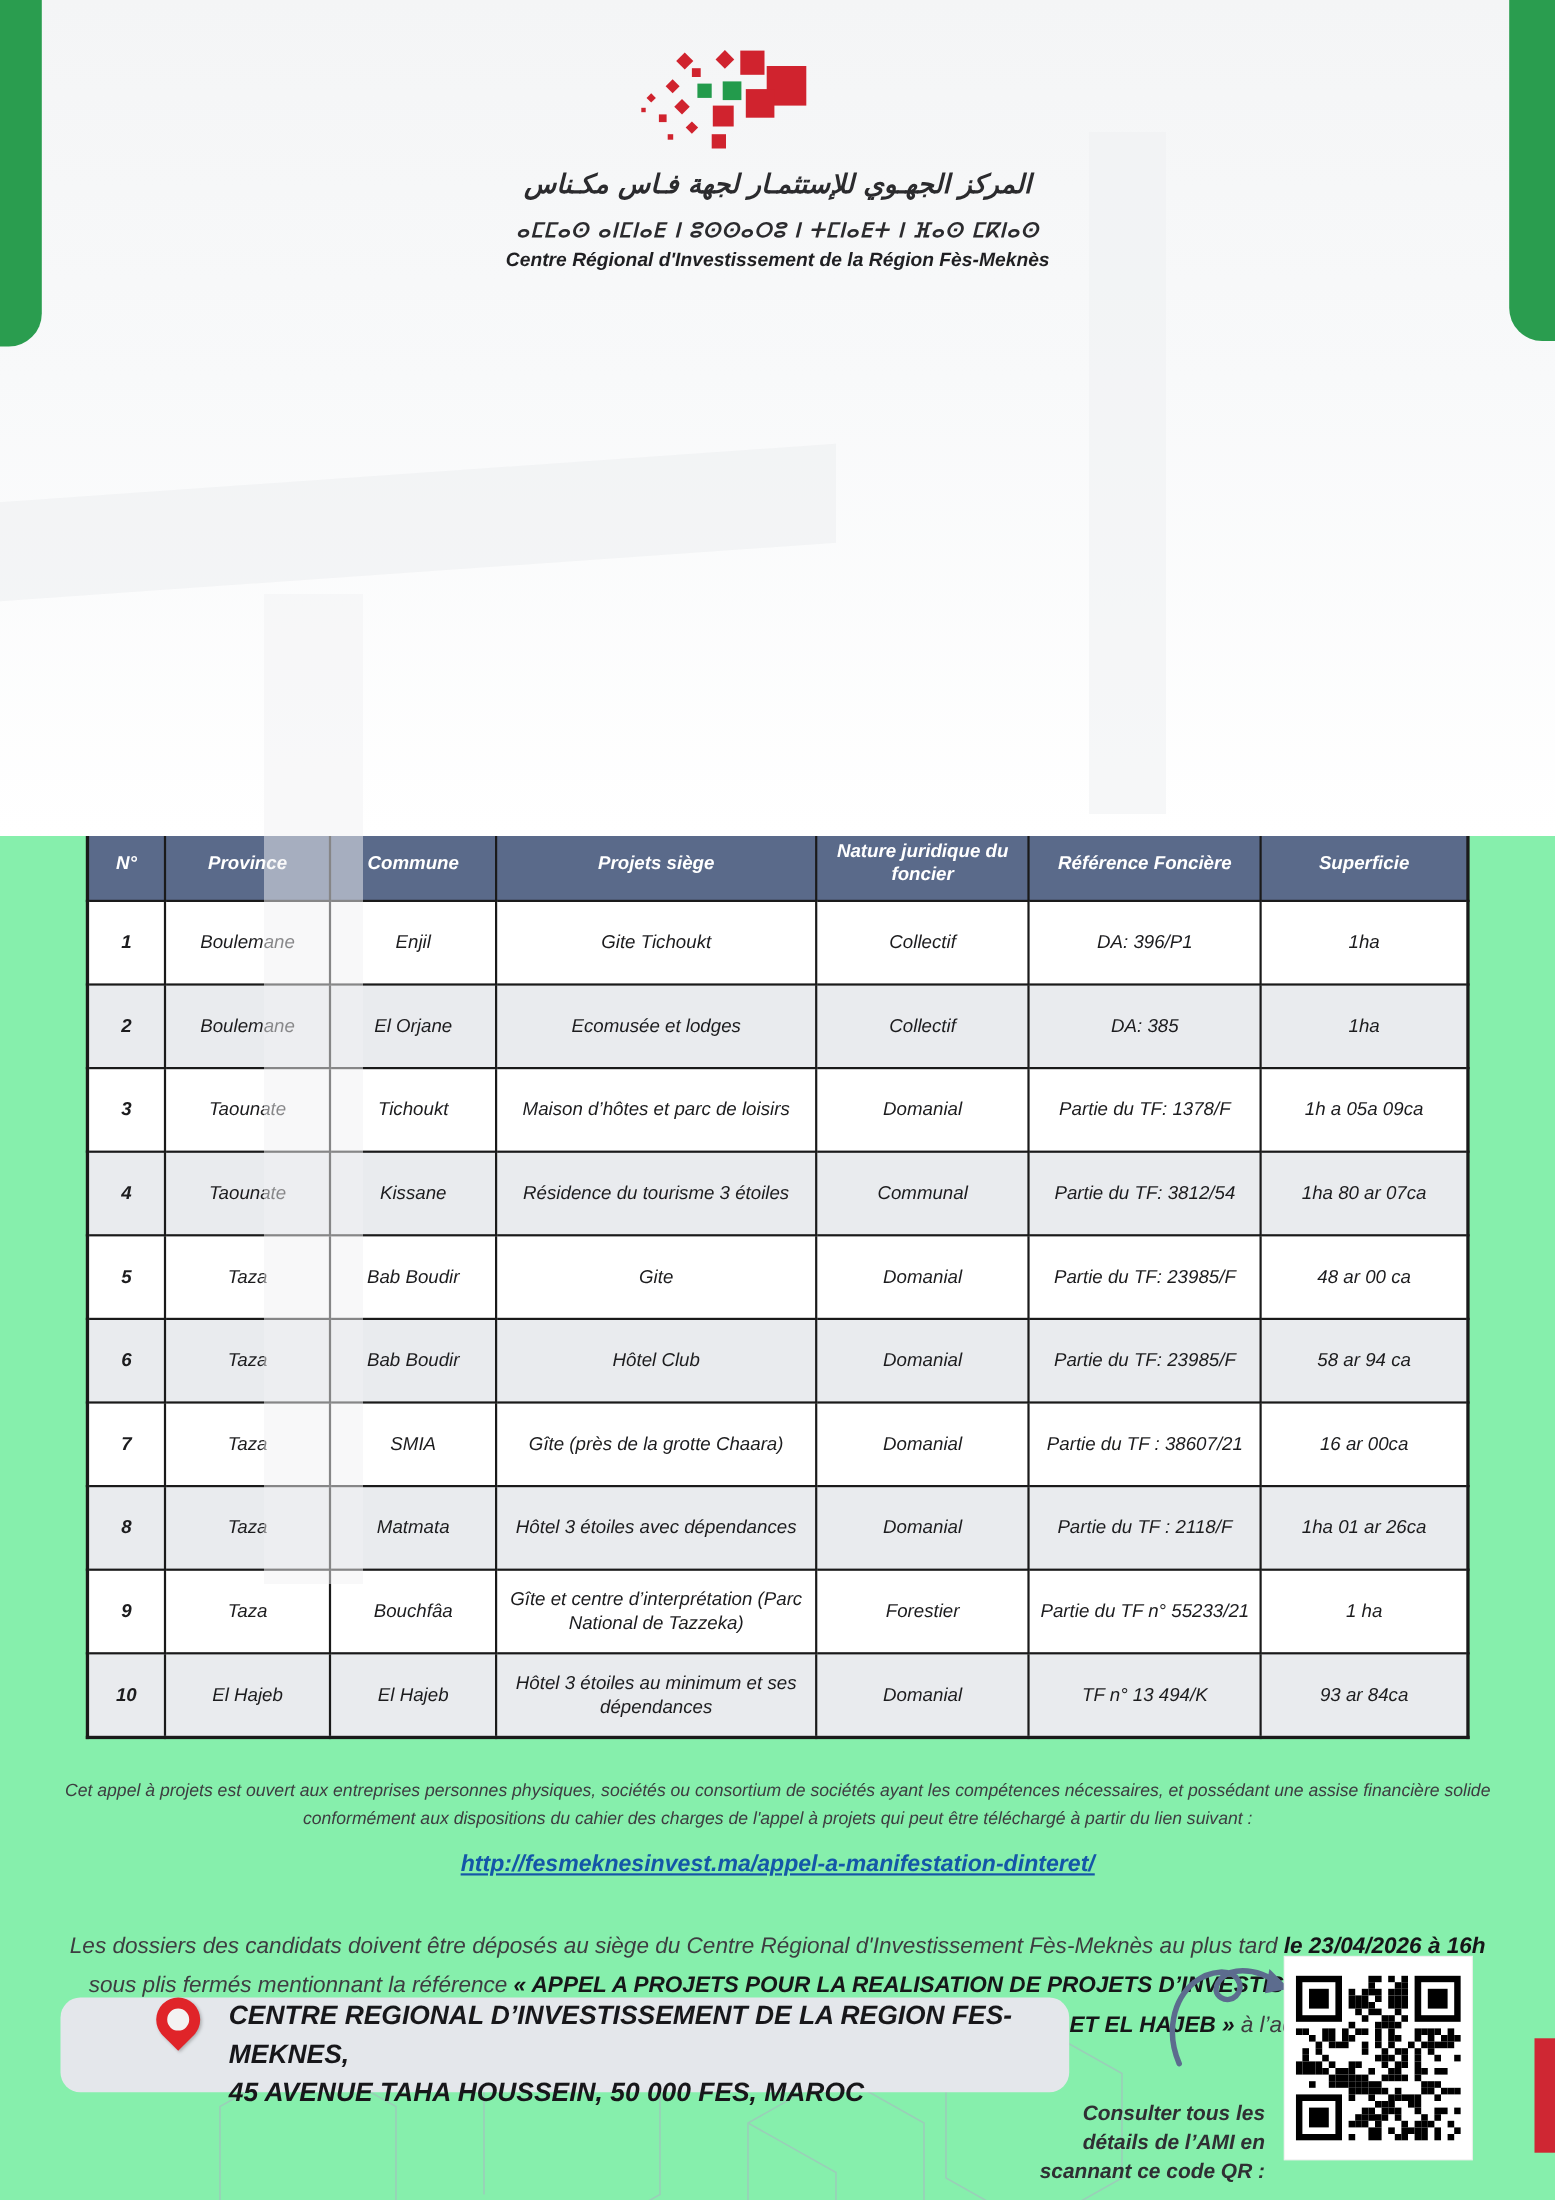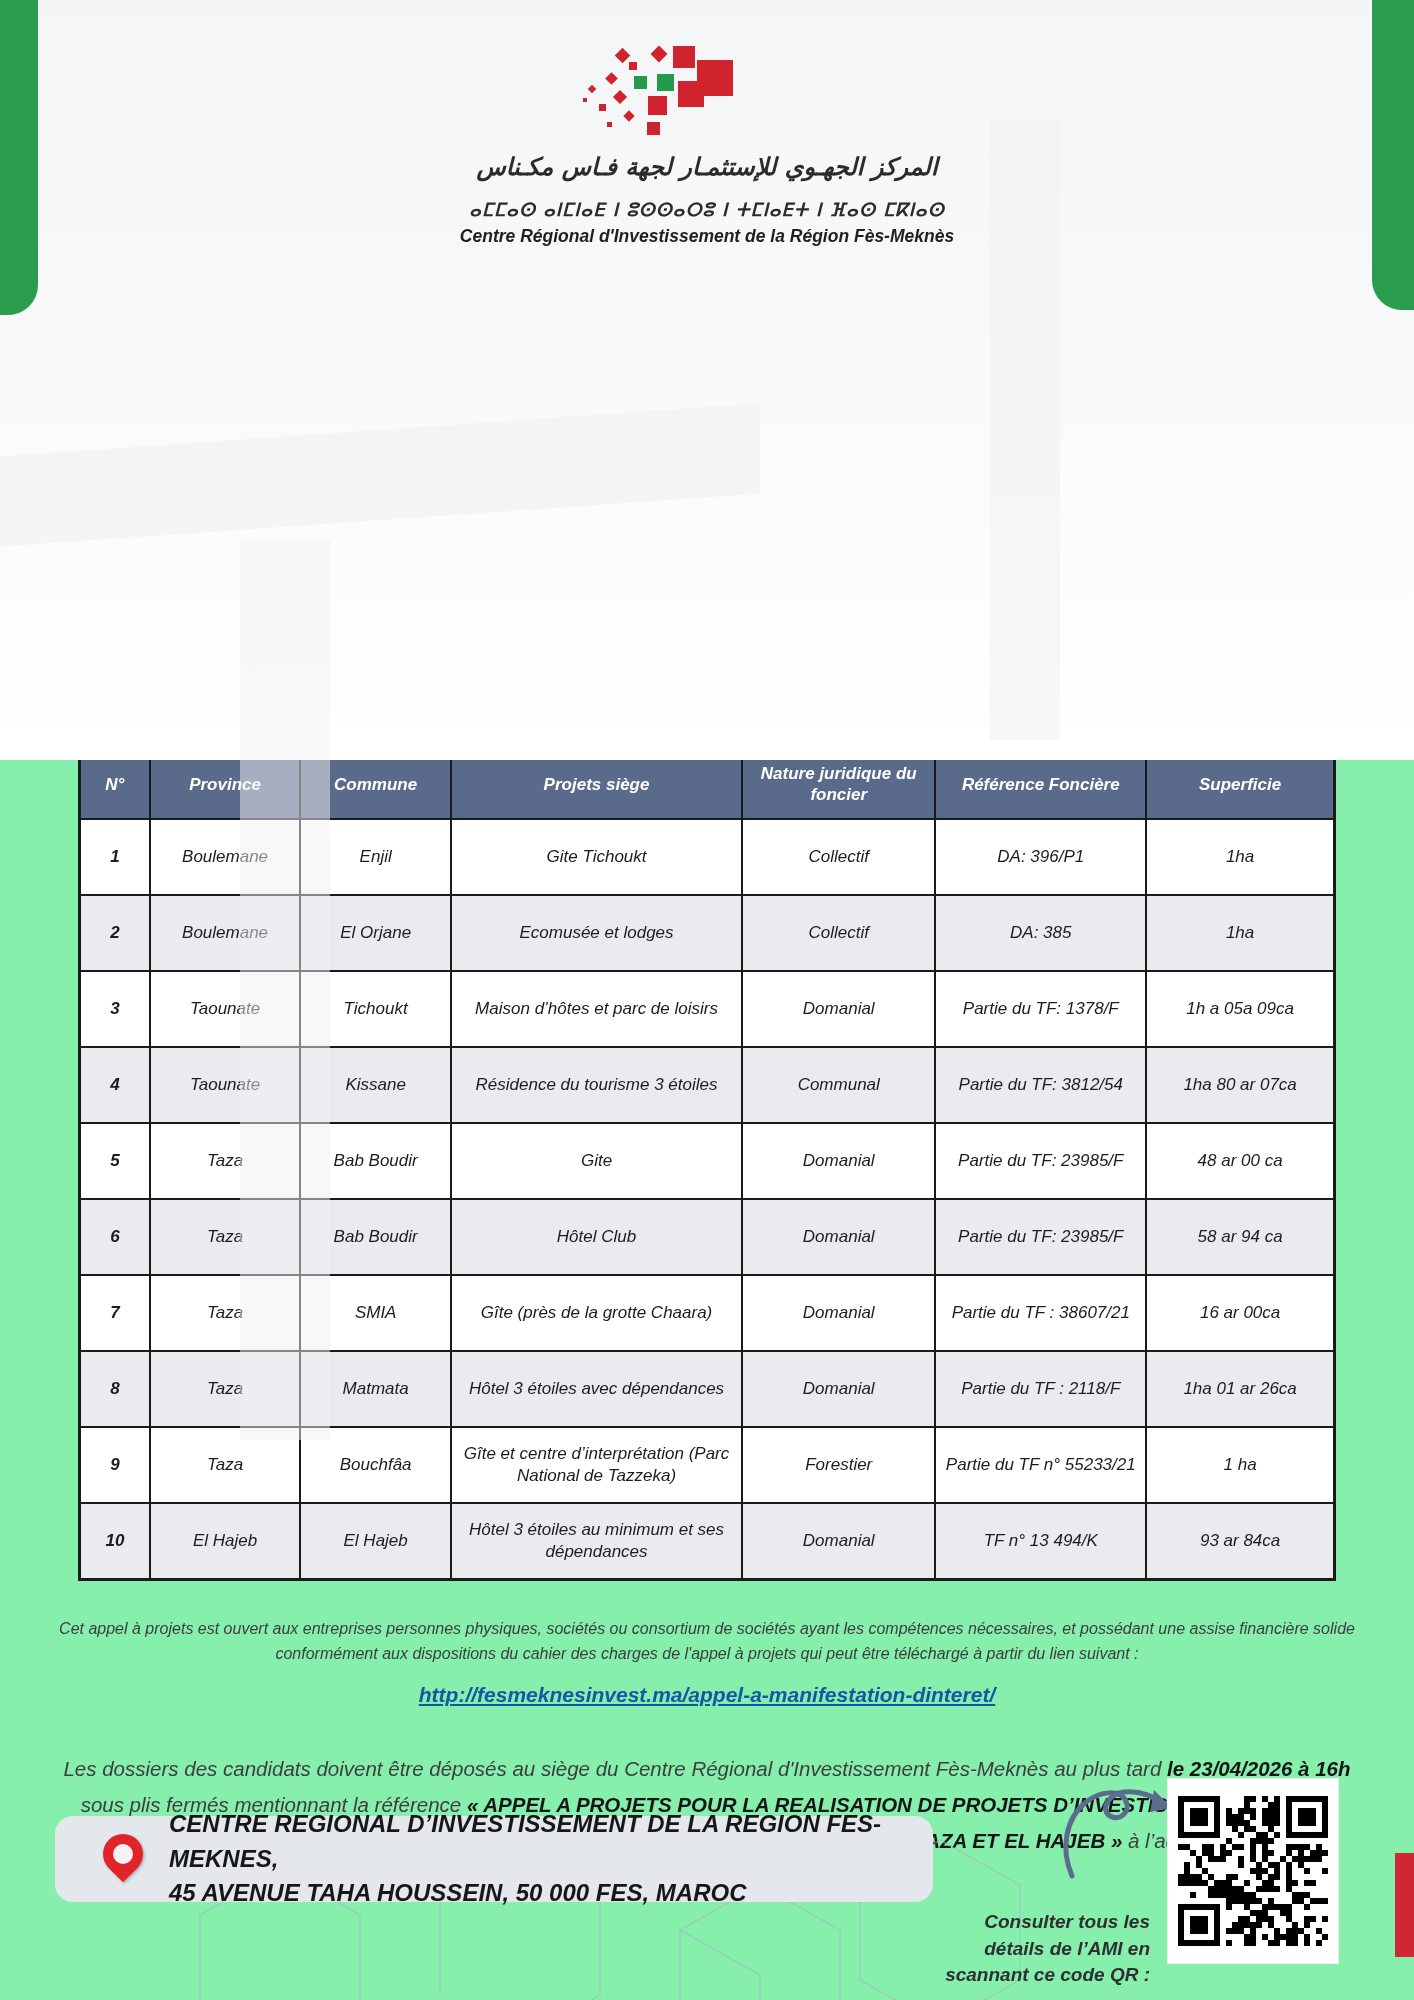--- a/index.html
+++ b/index.html
@@ -48,21 +48,21 @@
   col.c-num{width:5.6%;} col.c-prov{width:12%;} col.c-com{width:12%;}
   col.c-proj{width:23.2%;} col.c-nat{width:15.4%;} col.c-ref{width:16.8%;} col.c-sup{width:15%;}
   
   .eligibility{width:1300px;margin:36px auto 0;text-align:center;font-size:16px;color:#3d3d40;line-height:1.55;}
   .link-wrap{margin-top:16px;text-align:center;}
   .download-link{font-size:21px;font-weight:800;color:#1457a8;text-decoration:underline;}
   .submission{width:1300px;margin:44px auto 0;text-align:center;font-size:20.5px;color:#3d3d40;line-height:1.75;}
   .submission b{color:#161618;}
   
   .address-card{position:absolute;left:55px;top:1816px;width:878px;height:86px;background:#e4e7eb;
-    border-radius:18px;display:flex;align-items:center;}
+    border-radius:18px;display:flex;padding-left:39px;}
   .pin{position:relative;width:40px;height:40px;margin:0 26px 10px 48px;background:#e02429;
     border-radius:50% 50% 50% 0;transform:rotate(-45deg);box-shadow:0 2px 3px rgba(0,0,0,.25);flex:0 0 auto;}
   .pin::after{content:"";position:absolute;left:10px;top:10px;width:20px;height:20px;border-radius:50%;
     background:#f3f3f3;}
   .address-text{font-size:24px;font-weight:800;color:#17171a;line-height:1.45;}
   .qr-caption{position:absolute;left:935px;top:1878px;width:215px;text-align:right;
     font-size:19px;font-weight:700;color:#2f2f33;line-height:1.4;margin-top:31px;}
   .qr-box{position:absolute;left:1168px;top:1779px;width:170px;height:184px;background:#ffffff;
     box-shadow:0 0 0 1px #f0f0f0;display:flex;align-items:center;justify-content:center;}
   .arrow-svg{position:absolute;left:1058px;top:1780px;}

